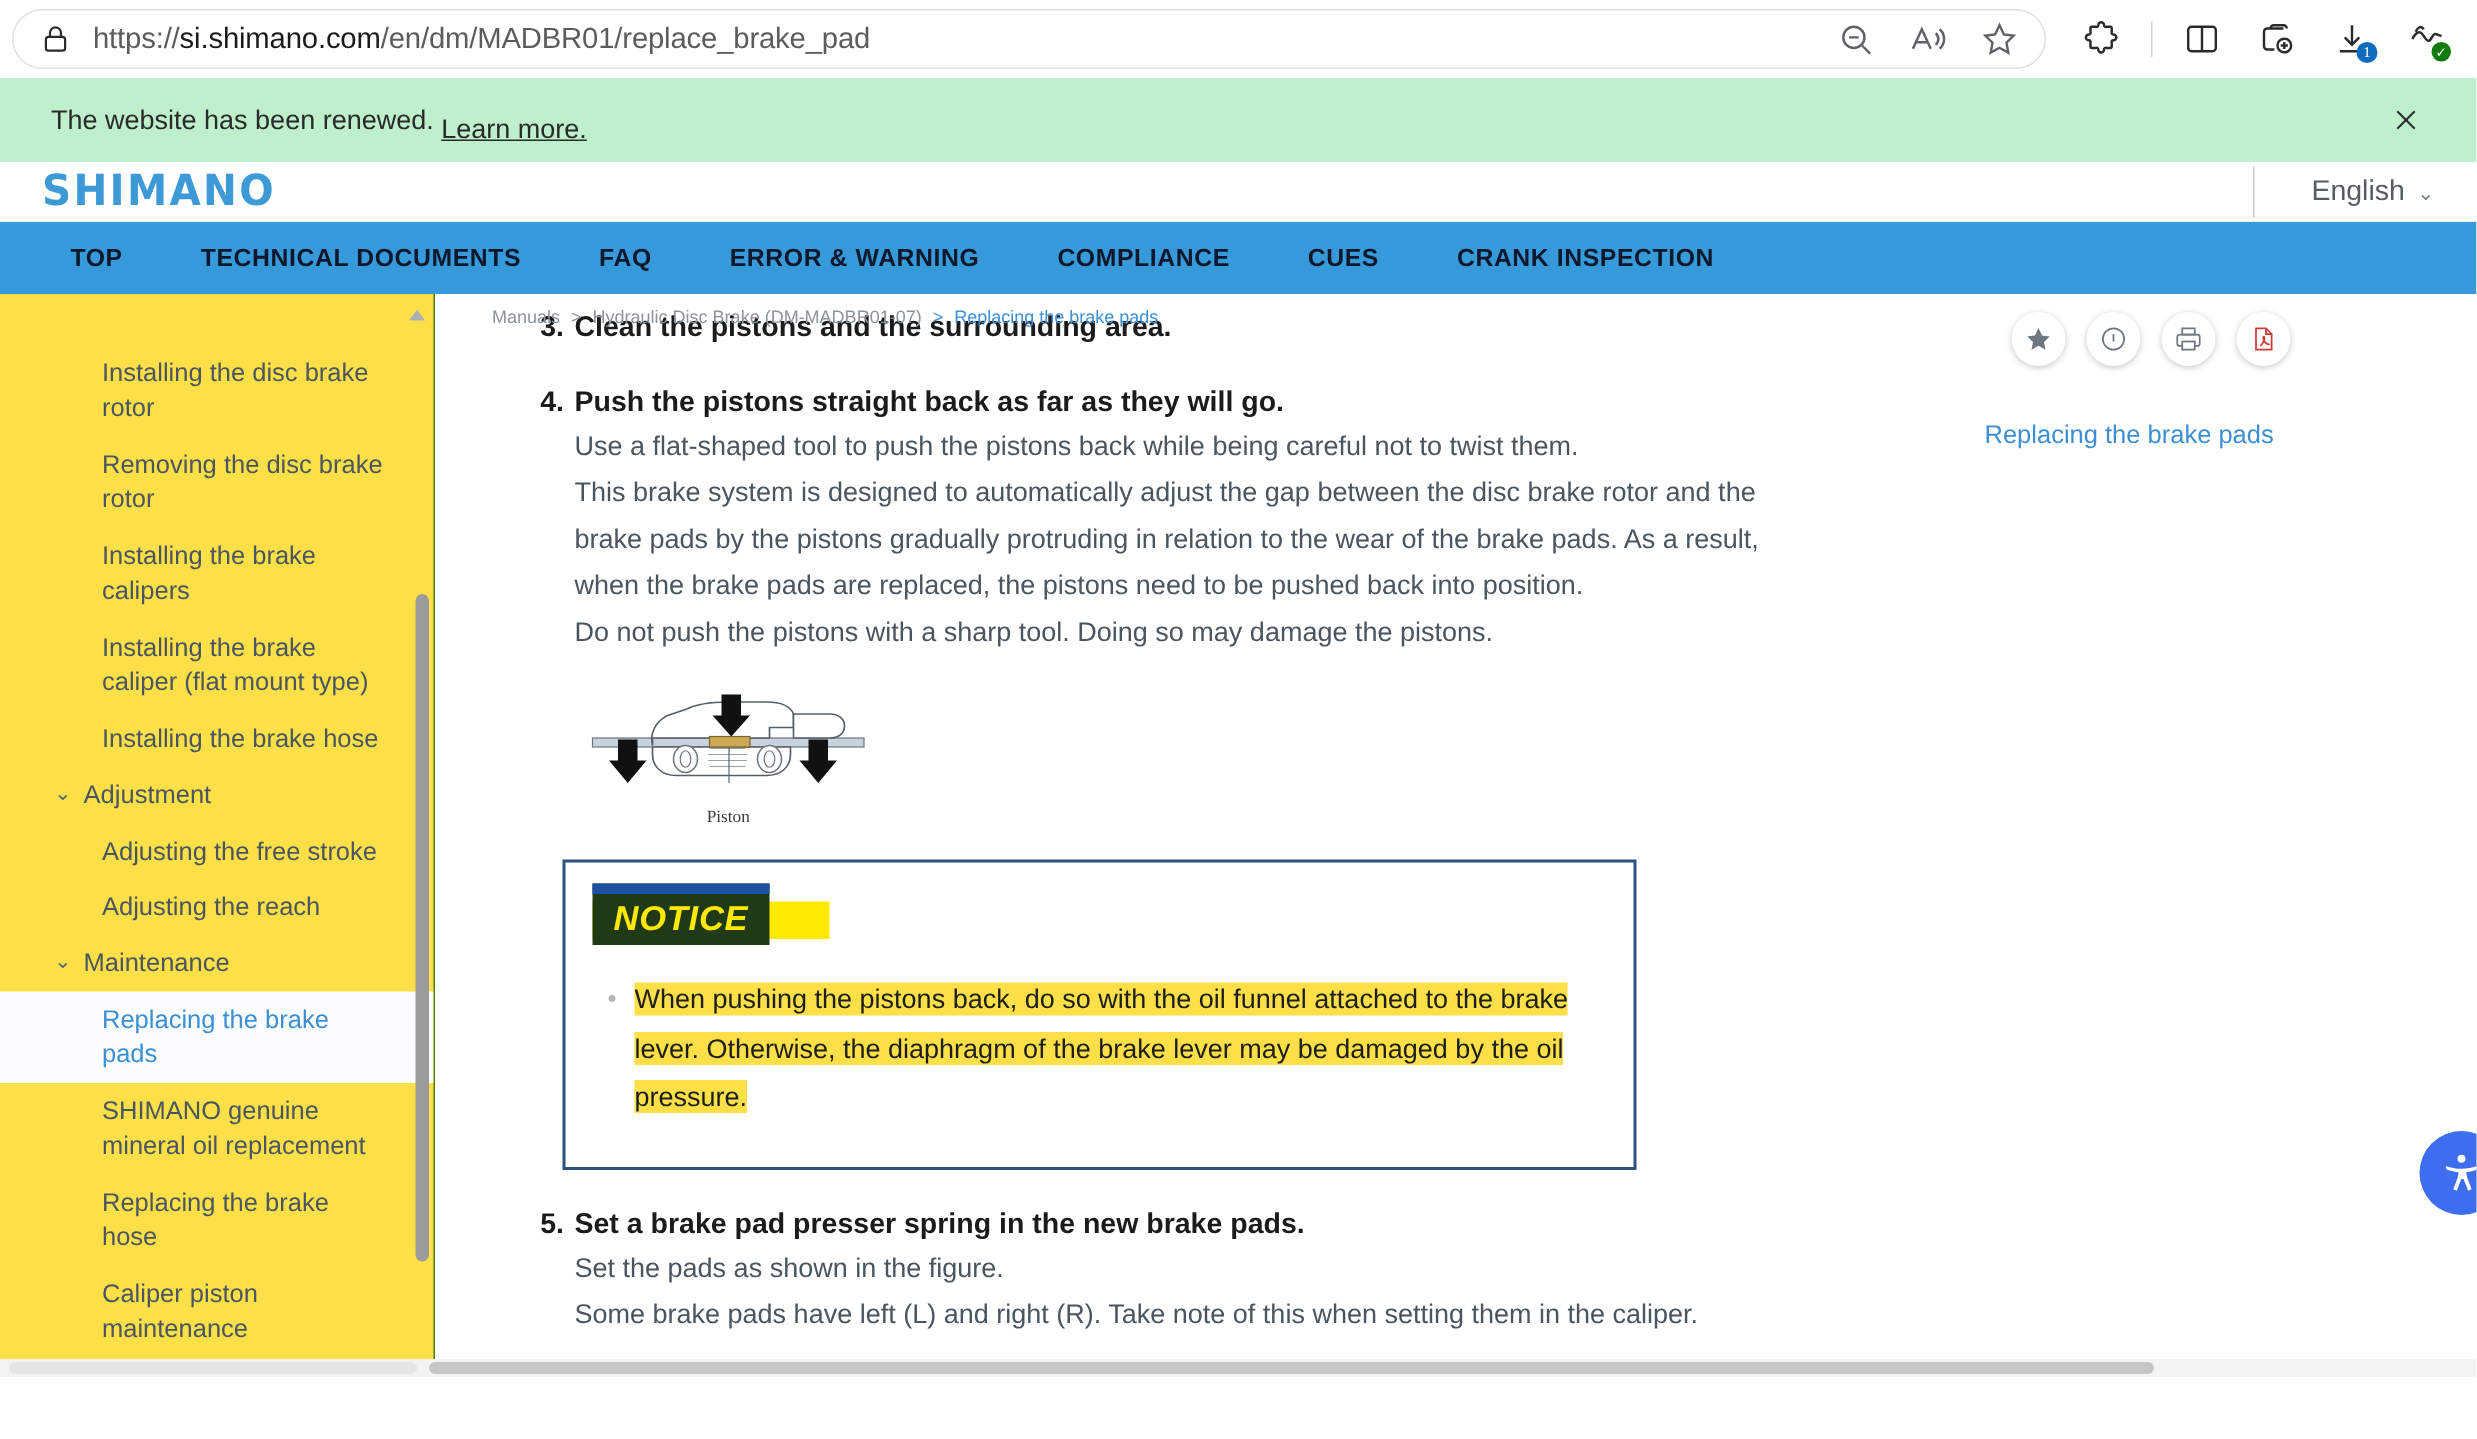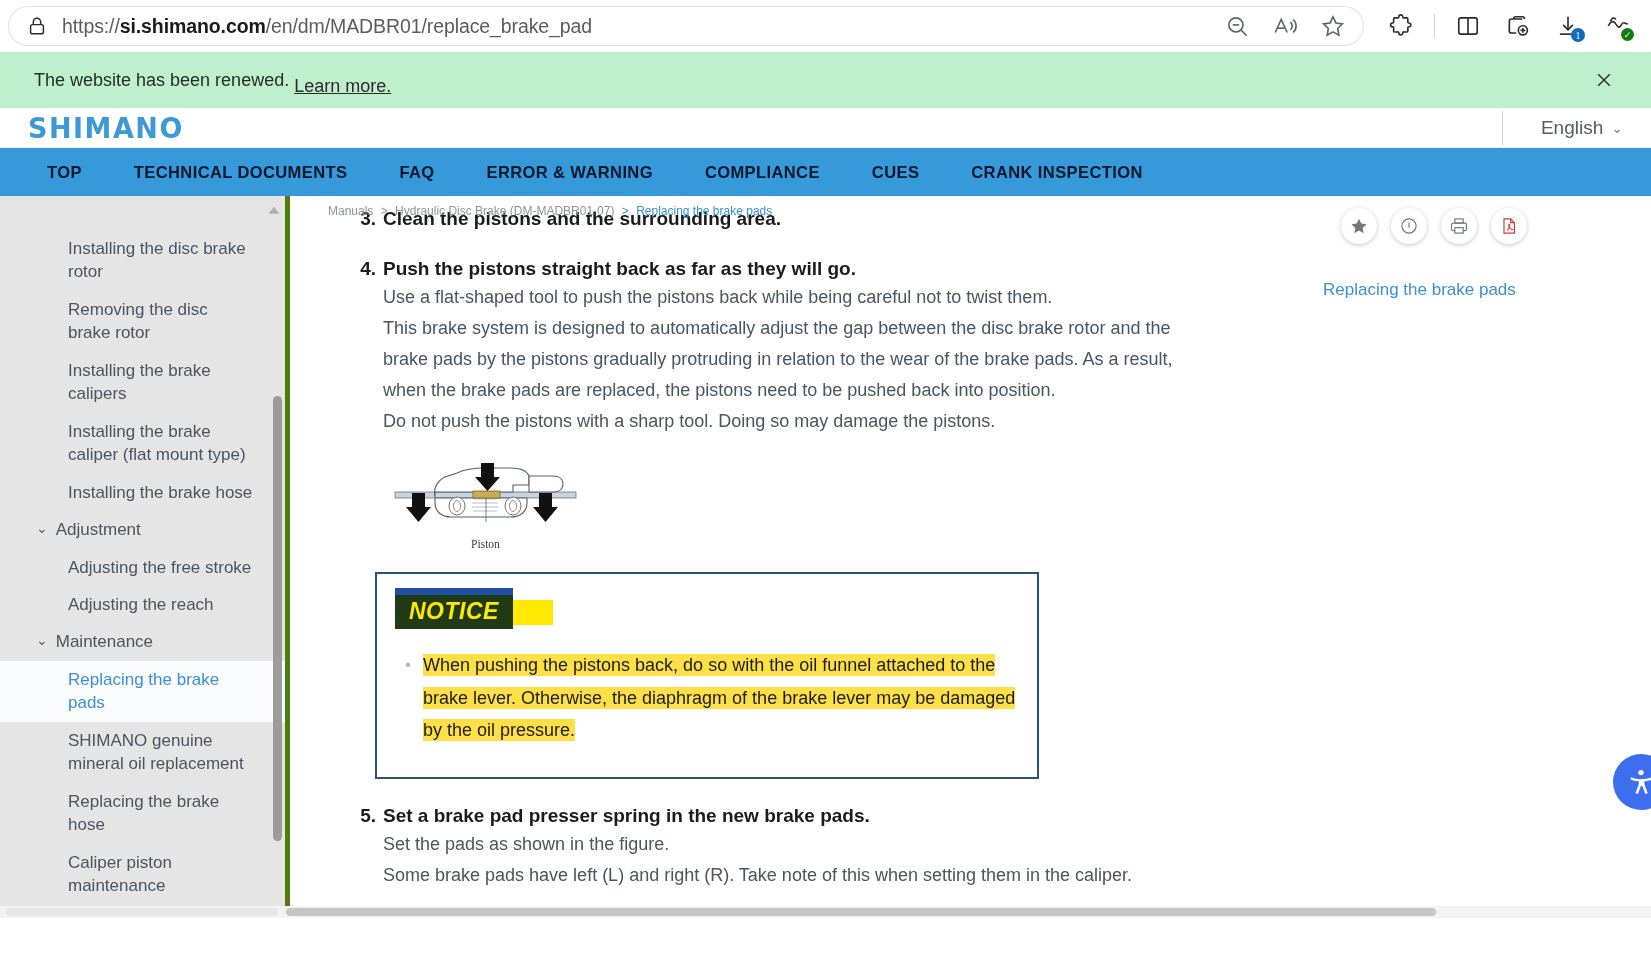--- a/index.html
+++ b/index.html
@@ -31,21 +31,21 @@
     min-width: 0;
   }
   .lock-icon { width: 22px; height: 22px; flex: none; margin-right: 14px; color: #2b2b2b; }
   .url-text {
     font-size: 19.5px;
     color: #5c5c5c;
     white-space: nowrap;
     overflow: hidden;
     letter-spacing: -0.1px;
   }
-  .url-text b { color: #1a1a1a; font-weight: 700; }
+  .url-text b { color: #1a1a1a; font-weight: 400; }
   .pill-icons { display: flex; align-items: center; gap: 22px; margin-left: auto; padding-right: 8px; }
   .pill-icons .ico { width: 26px; height: 26px; color: #5f6368; flex: none; cursor: pointer; }
   .chrome-icons { display: flex; align-items: center; gap: 0; padding-left: 12px; }
   .chrome-icons .ico-btn {
     width: 50px; height: 42px;
     display: flex; align-items: center; justify-content: center;
     color: #2b2b2b; position: relative; cursor: pointer;
   }
   .chrome-icons .ico-btn svg { width: 26px; height: 26px; }
   .vdiv { width: 1px; height: 24px; background: #d4d4d4; margin: 0 8px; }
@@ -128,25 +128,25 @@
     cursor: pointer;
   }
 
   
   .page-wrap { display: flex; height: 722px; position: relative; }
 
   
   .sidebar {
     width: 290px;
     flex: none;
-    background: #e5e5e5;
+    background: #fde047;
     position: relative;
     overflow: hidden;
     padding-top: 34px;
-    border-right: 5px solid #4d7c0f;
+    border-right: 1px solid #4d7c0f;
   }
   .side-list { padding-bottom: 20px; }
   .side-item {
     font-size: 17px;
     color: #4a5560;
     line-height: 1.38;
     padding: 7px 30px 7px 68px;
     cursor: pointer;
   }
   .side-item.group {
@@ -208,21 +208,21 @@
   .gap-lg { height: 26px; }
 
   
   .figure { margin: 14px 0 0 40px; }
   .fig-cap { font-size: 11.5px; color: #3b3b3b; text-align: center; width: 185px; margin-top: 1px; font-family: Liberation Serif, serif; }
 
   
   .notice-box {
     border: 2px solid #2c5282;
     margin: 22px 0 0 22px;
-    width: 664px;
+    width: 716px;
     padding: 14px 18px 30px 18px;
     background: #fff;
   }
   .notice-badge-wrap { position: relative; display: inline-block; }
   .notice-hl {
     position: absolute; left: 0; top: 12px;
     width: 158px; height: 25px; background: #ffe900;
   }
   .notice-badge {
     position: relative;

